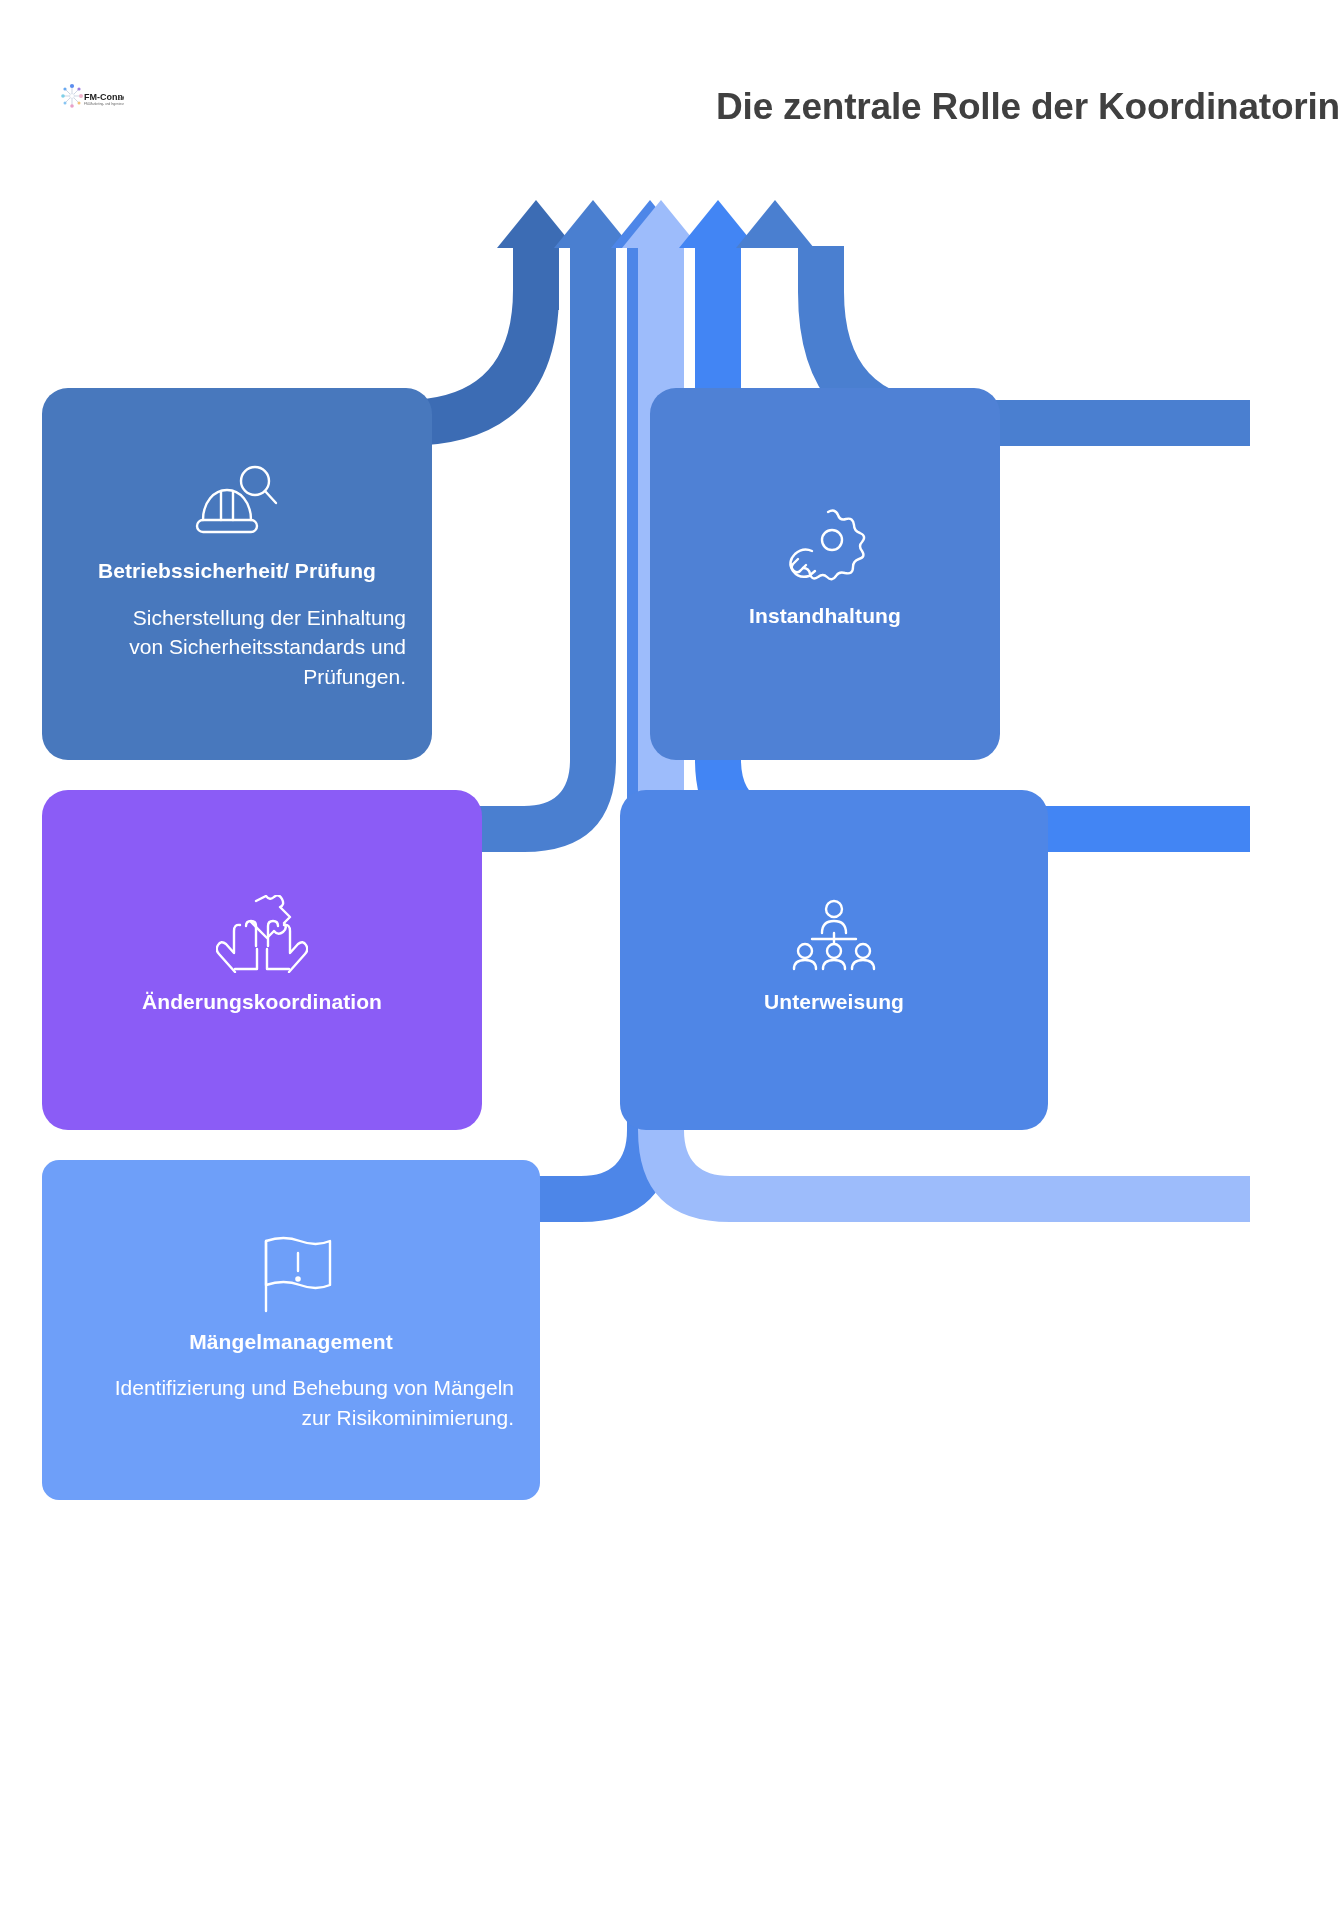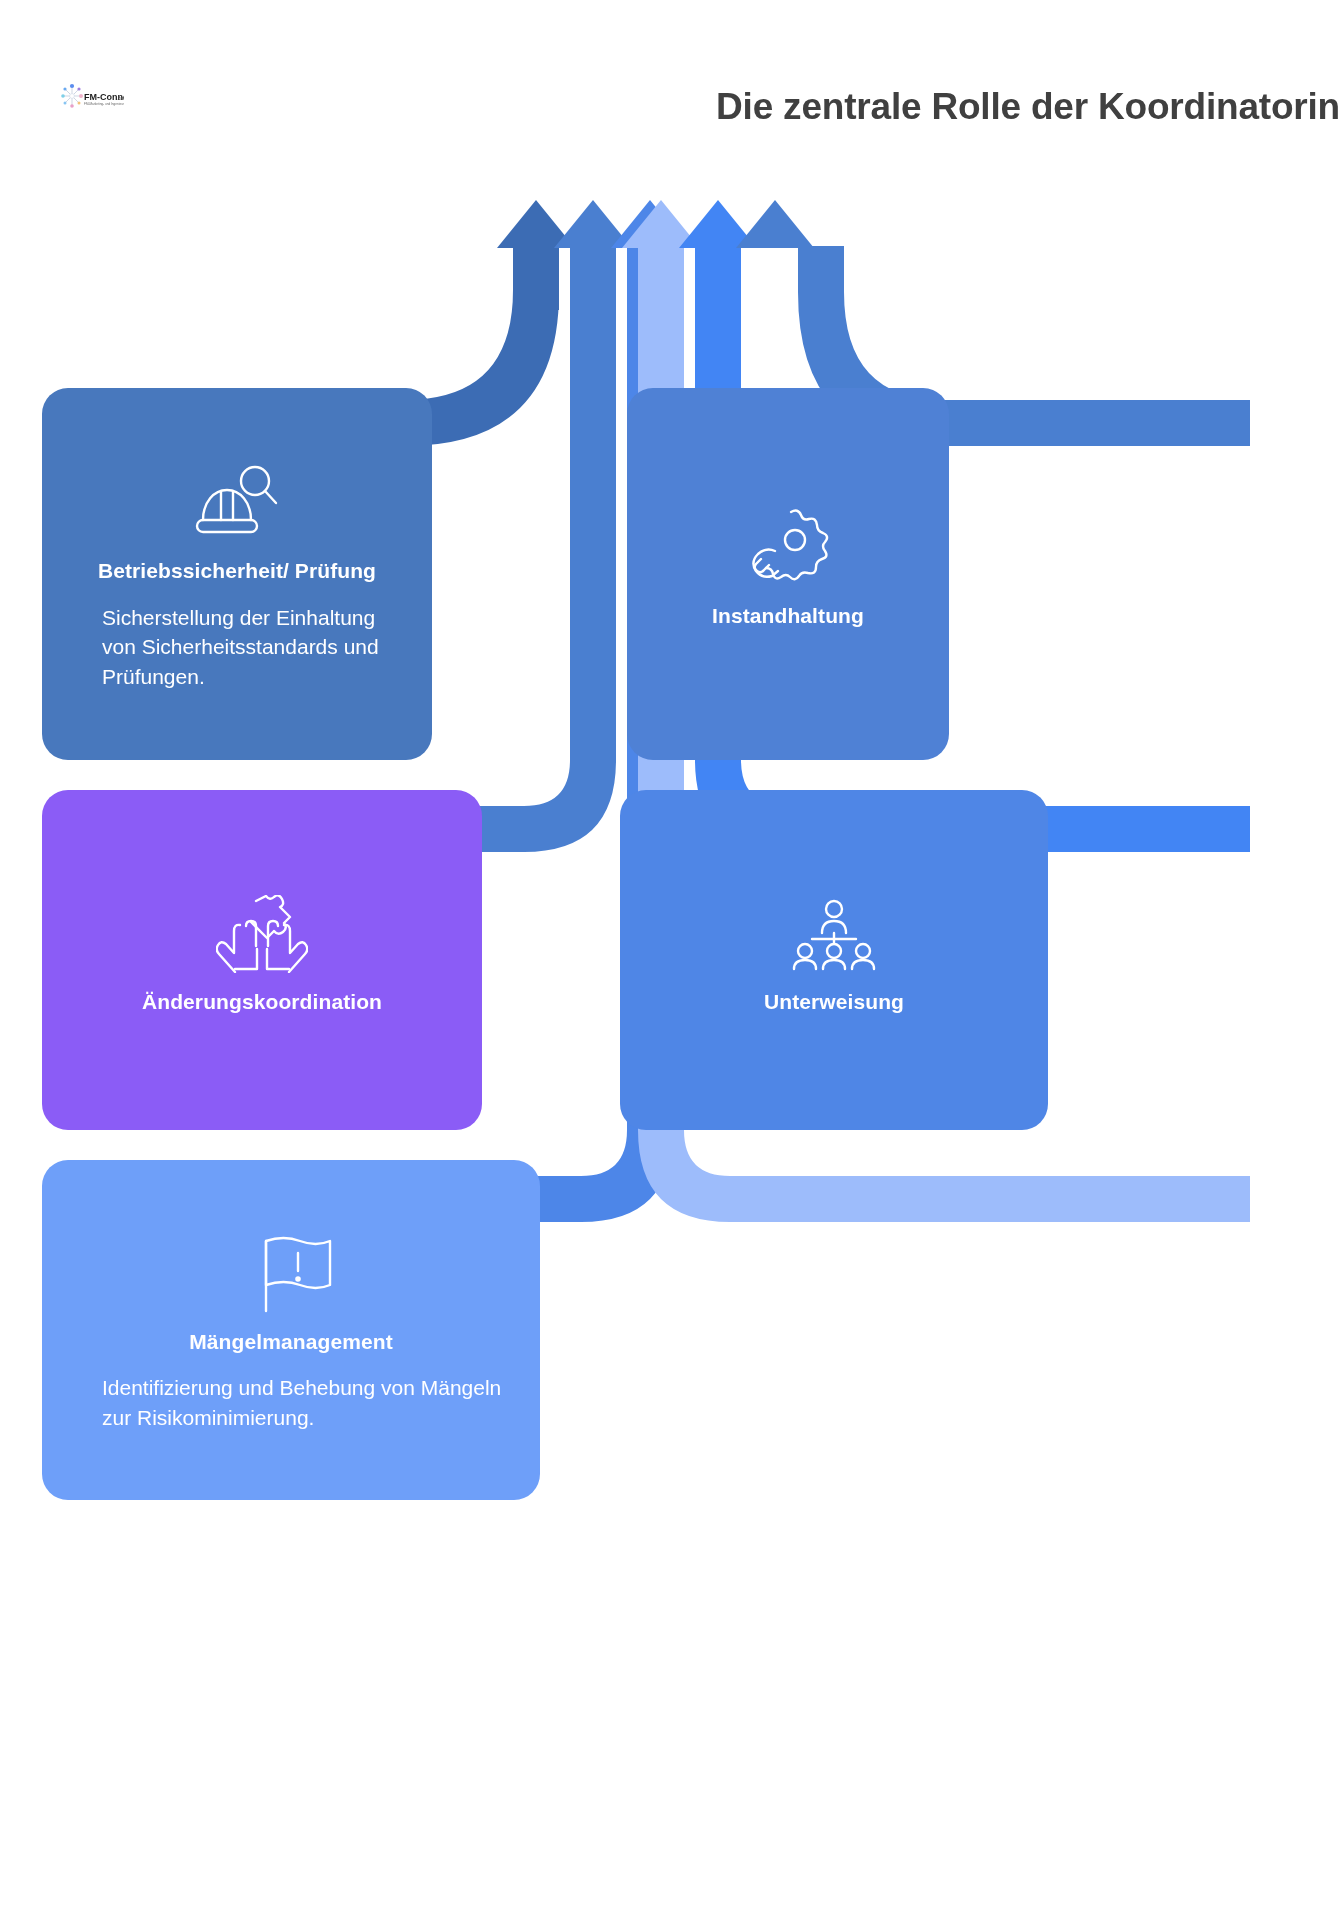--- a/index.html
+++ b/index.html
@@ -34,21 +34,21 @@
     position: absolute; left: 0; top: 0;
     width: 1340px; height: 1920px;
     display: block;
   }
 
   
   .card {
     position: absolute;
     border-radius: 26px;
     color: #ffffff;
-    text-align: left;
+    text-align: right;
     padding: 0 26px;
     display: flex;
     flex-direction: column;
     align-items: center;
     justify-content: center;
   }
   .card .icon-wrap {
     height: 86px;
     display: flex; align-items: flex-end; justify-content: center;
     margin-bottom: 14px;
@@ -63,24 +63,24 @@
   }
   .card p {
     font-size: 21px;
     font-weight: 400;
     line-height: 1.42;
     margin-left: 34px;
   }
 
   
   #card-betriebssicherheit { left:42px;  top:388px;  width:390px; height:372px; }
-  #card-instandhaltung     { left:627px; top:388px;  width:322px; height:372px; }
+  #card-instandhaltung     { left:650px; top:388px;  width:350px; height:372px; }
   #card-aenderung          { left:42px;  top:790px;  width:440px; height:340px; }
   #card-unterweisung       { left:620px; top:790px;  width:428px; height:340px; }
-  #card-maengel            { left:42px;  top:1160px; width:498px; height:340px; }
+  #card-maengel            { left:42px;  top:1160px; width:498px; height:340px;border-radius:17px; }
   #card-dokumentation      { left:568px; top:1160px; width:490px; height:340px; }
 </style>
 </head>
 <body>
 
 <div id="canvas">
 
   <div class="logo">
     <svg width="66" height="34" viewBox="0 0 66 34" xmlns="http://www.w3.org/2000/svg" aria-hidden="true">
       <g stroke="#b9c6d8" stroke-width="0.7" fill="none">

